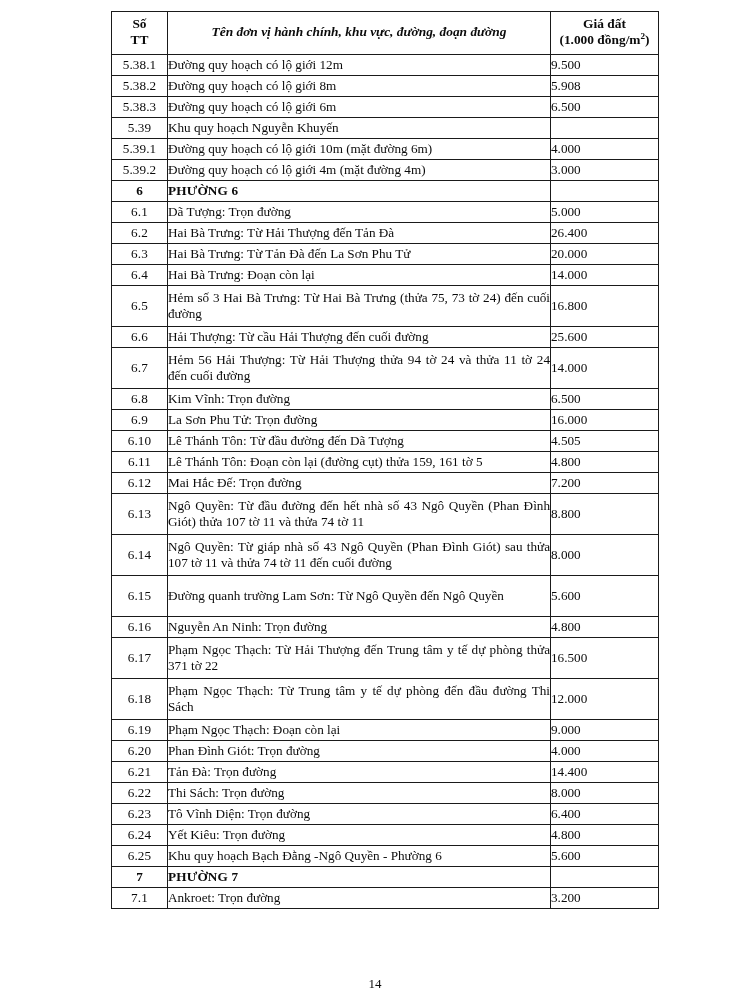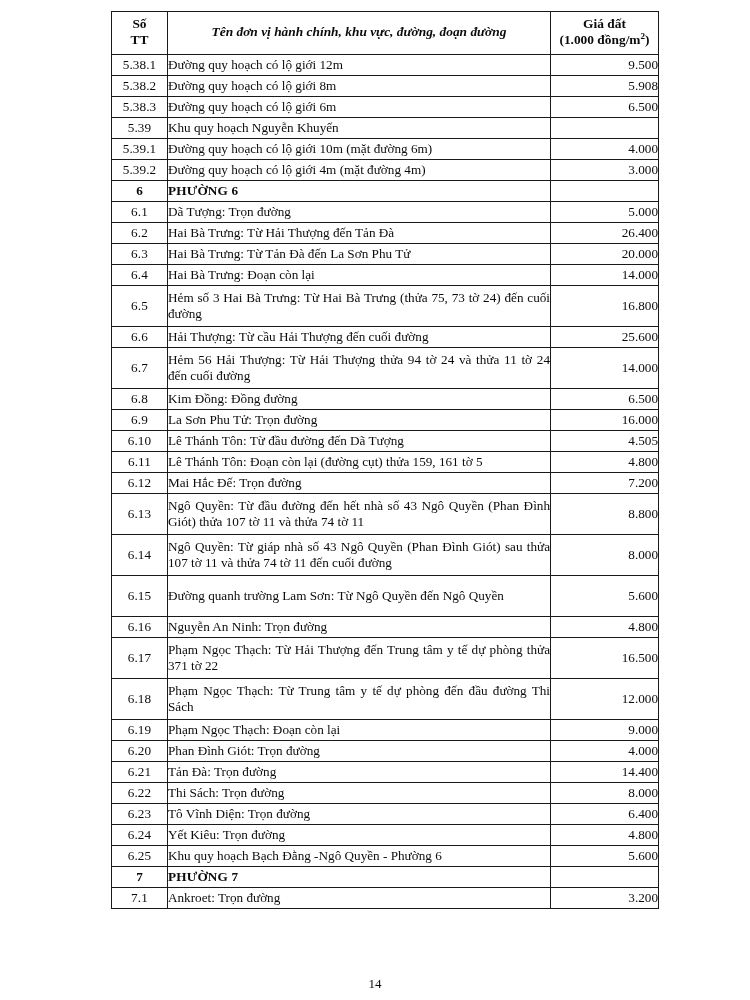--- a/index.html
+++ b/index.html
@@ -63,21 +63,21 @@
     text-align: center;
     padding: 2px 2px;
     white-space: nowrap;
     letter-spacing: 0.1px;
   }
   td.cell-name {
     text-align: left;
     padding: 2px 4px 2px 5px;
   }
   td.cell-price {
-    text-align: right;
+    text-align: left;
     padding: 2px 2px;
     white-space: nowrap;
   }
 
   tr.row-single td { height: 20px; }
   tr.row-double td { height: 40px; }
 
   tr.row-section td.cell-stt,
   tr.row-section td.cell-name {
     font-weight: bold;
@@ -199,21 +199,21 @@
           <td class="cell-name">Hải Thượng: Từ cầu Hải Thượng đến cuối đường</td>
           <td class="cell-price">25.600</td>
         </tr>
         <tr class="row-double">
           <td class="cell-stt">6.7</td>
           <td class="cell-name justified">Hẻm 56 Hải Thượng: Từ Hải Thượng thửa 94 tờ 24 và thửa 11 tờ 24 đến cuối đường</td>
           <td class="cell-price">14.000</td>
         </tr>
         <tr class="row-single">
           <td class="cell-stt">6.8</td>
-          <td class="cell-name">Kim Đồng: Đồng đường</td>
+          <td class="cell-name">Kim Vĩnh: Trọn đường</td>
           <td class="cell-price">6.500</td>
         </tr>
         <tr class="row-single">
           <td class="cell-stt">6.9</td>
           <td class="cell-name">La Sơn Phu Tử: Trọn đường</td>
           <td class="cell-price">16.000</td>
         </tr>
         <tr class="row-single">
           <td class="cell-stt">6.10</td>
           <td class="cell-name">Lê Thánh Tôn: Từ đầu đường đến Dã Tượng</td>

